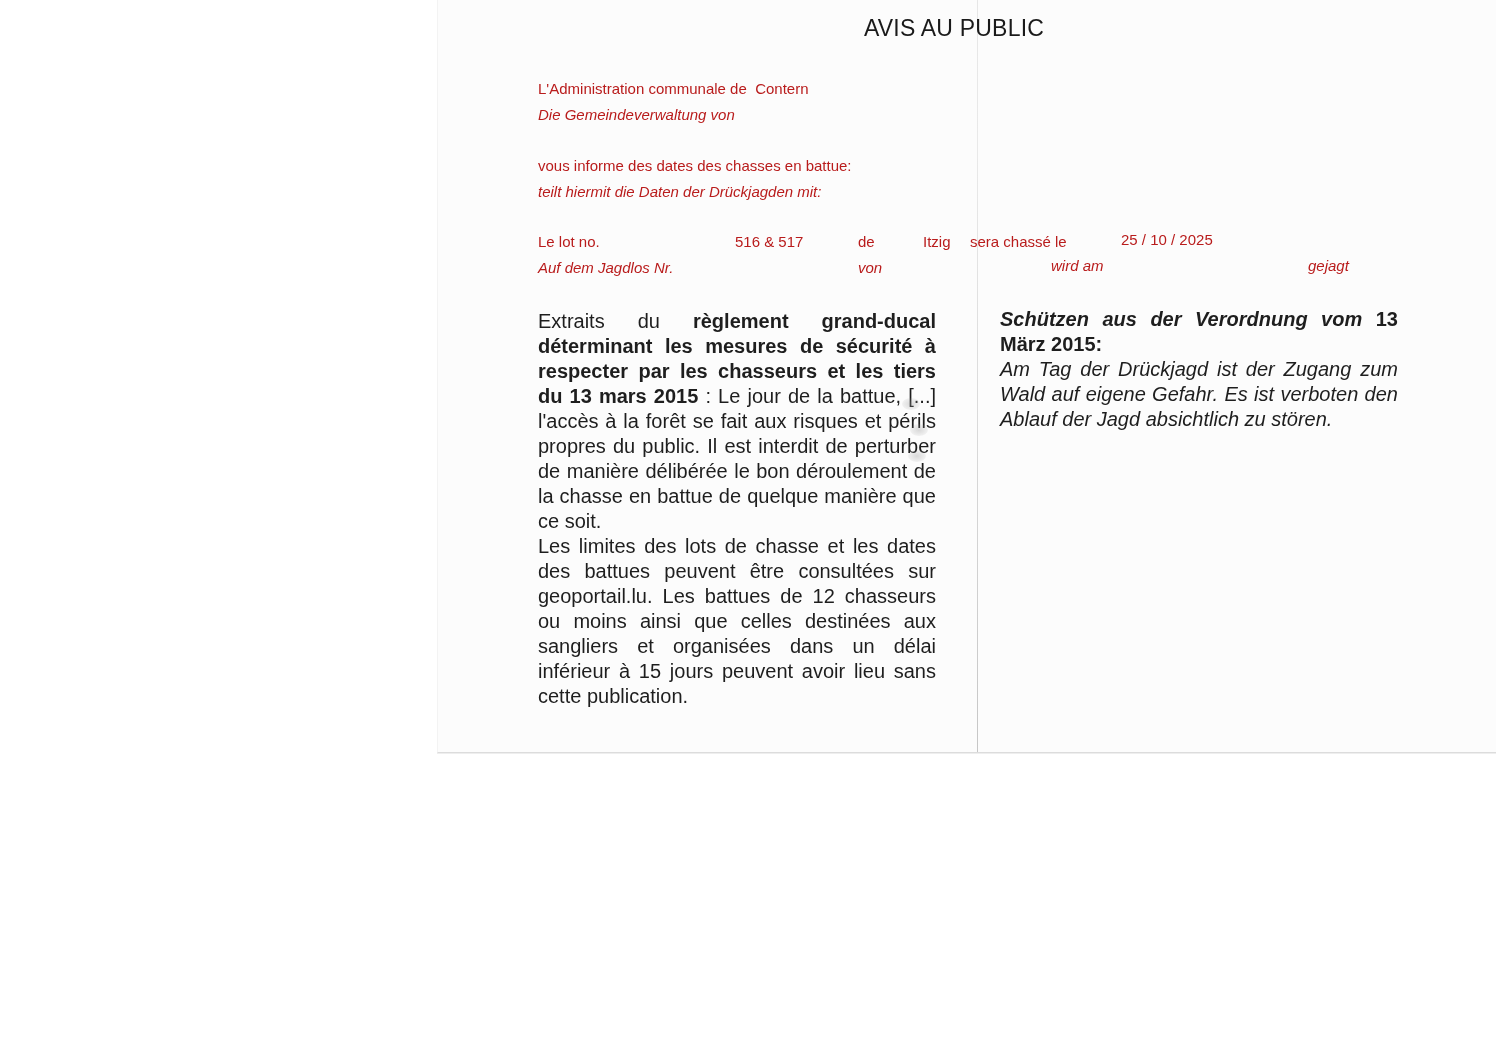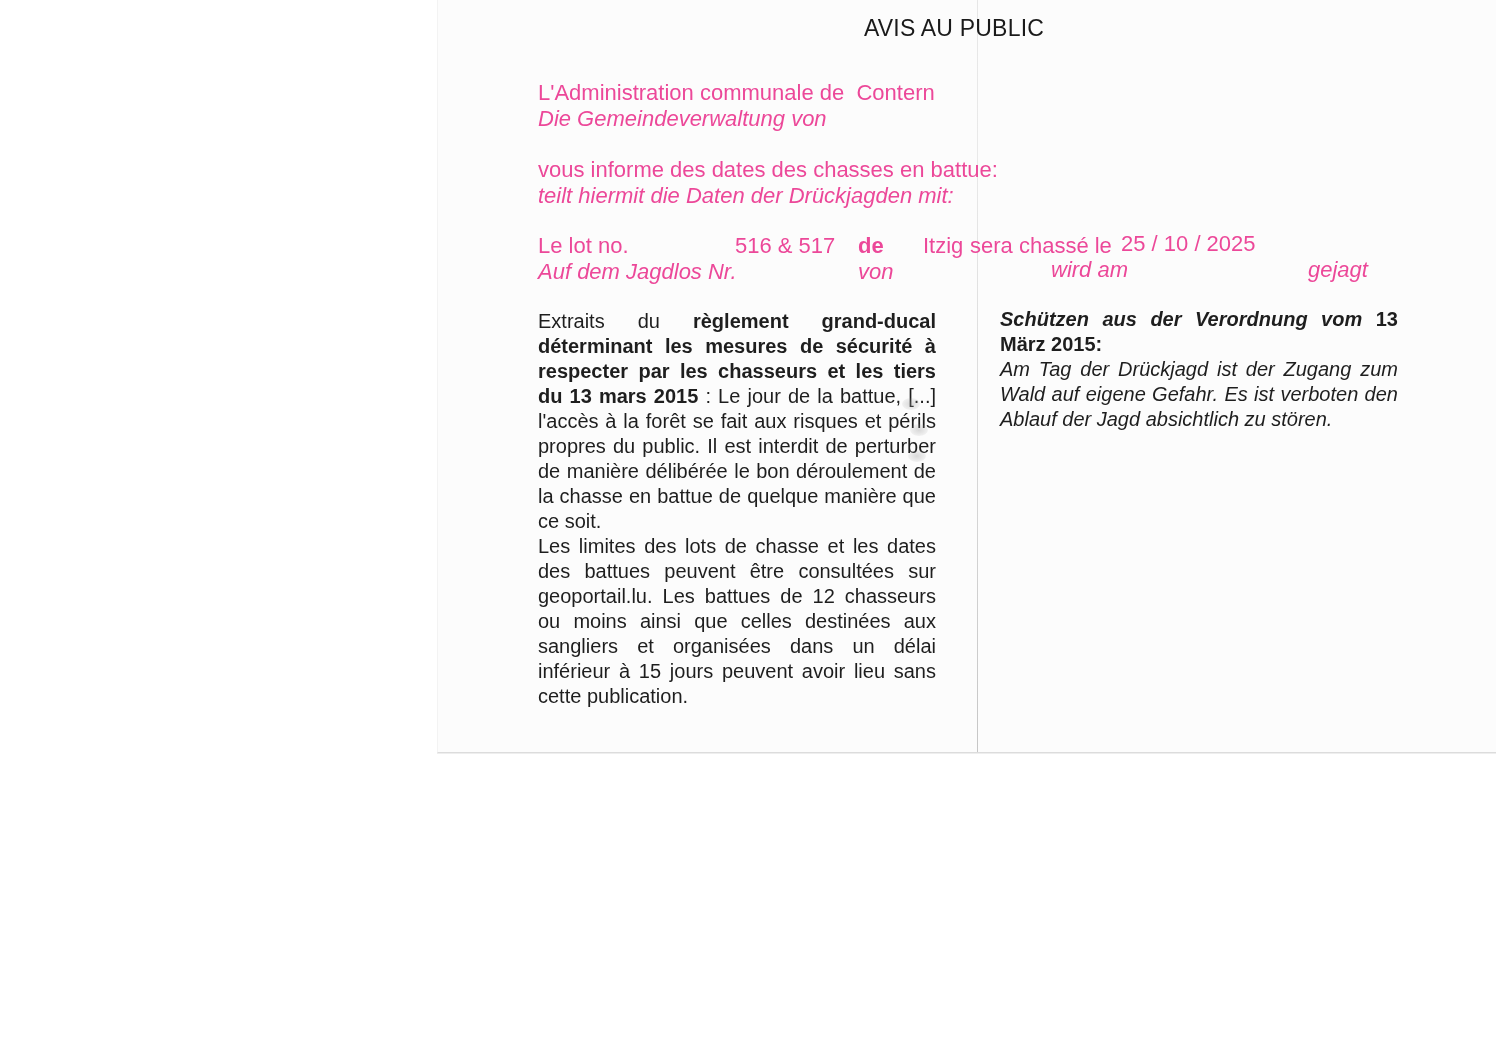--- a/index.html
+++ b/index.html
@@ -41,22 +41,22 @@
       font-size: 23px;
       font-weight: normal;
       letter-spacing: 0.2px;
       color: #1a1a1a;
       white-space: nowrap;
       margin: 0;
     }
     .line {
       position: absolute;
       white-space: nowrap;
-      font-size: 22px;
-      color: #ec4899;
+      font-size: 15px;
+      color: #b91c1c;
     }
     .it { font-style: italic; }
     .b { font-weight: bold; }
 
     .col {
       position: absolute;
       font-size: 20px;
       line-height: 25px;
       color: #1e1e1e;
       text-align: justify;
@@ -84,21 +84,21 @@
 <div class="line" style="left:538px; top:80px;">
   <span>L'Administration communale de</span>&nbsp;&nbsp;<span>Contern</span>
 </div>
 <div class="line it" style="left:538px; top:106px;">Die Gemeindeverwaltung von</div>
 
 <div class="line" style="left:538px; top:157px;">vous informe des dates des chasses en battue:</div>
 <div class="line it" style="left:538px; top:183px;">teilt hiermit die Daten der Drückjagden mit:</div>
 
 <div class="line" style="left:538px; top:233px;">Le lot no.</div>
 <div class="line" style="left:735px; top:233px;">516 &amp; 517</div>
-<div class="line" style="left:858px; top:233px;font-weight:bold;">de</div>
+<div class="line" style="left:858px; top:233px;">de</div>
 <div class="line" style="left:923px; top:233px;">Itzig</div>
 <div class="line" style="left:970px; top:233px;">sera chassé le</div>
 <div class="line" style="left:1121px; top:231px;">25 / 10 / 2025</div>
 
 <div class="line it" style="left:538px; top:259px;">Auf dem Jagdlos Nr.</div>
 <div class="line it" style="left:858px; top:259px;">von</div>
 <div class="line it" style="left:1051px; top:257px;">wird am</div>
 <div class="line it" style="left:1308px; top:257px;">gejagt</div>
 
 <div class="col col-fr">

